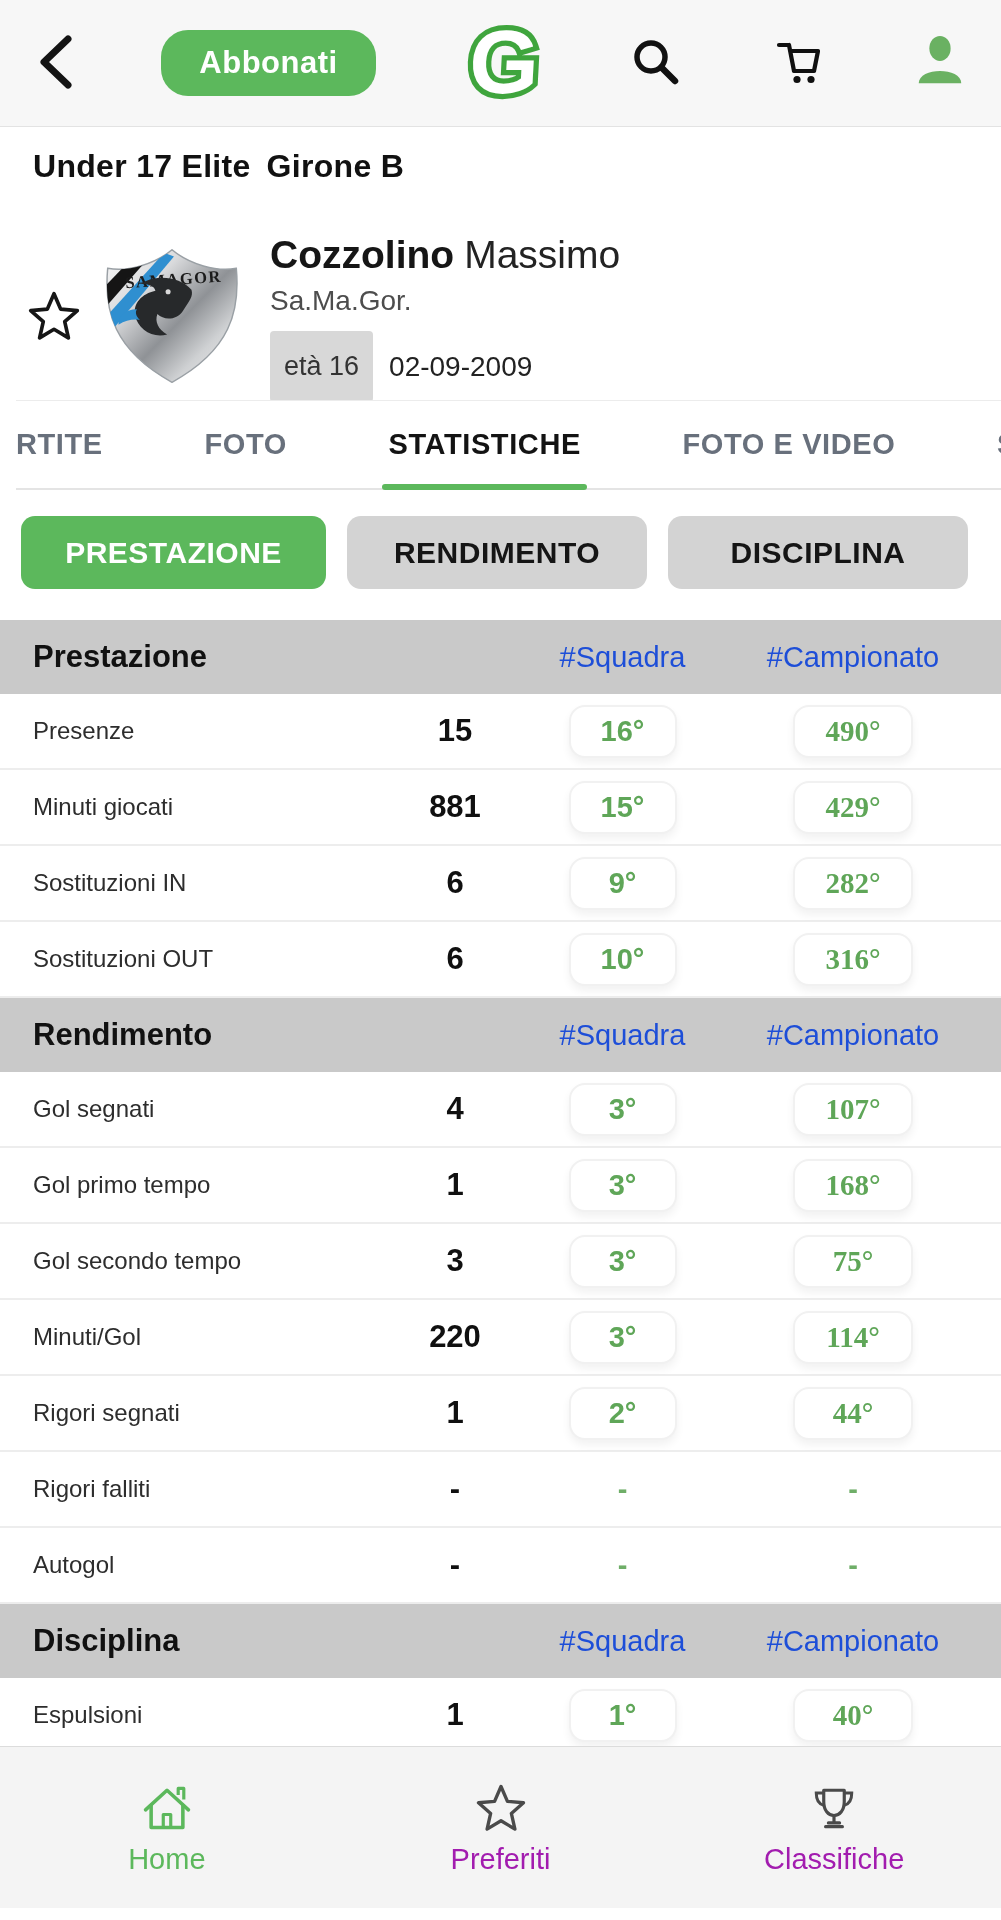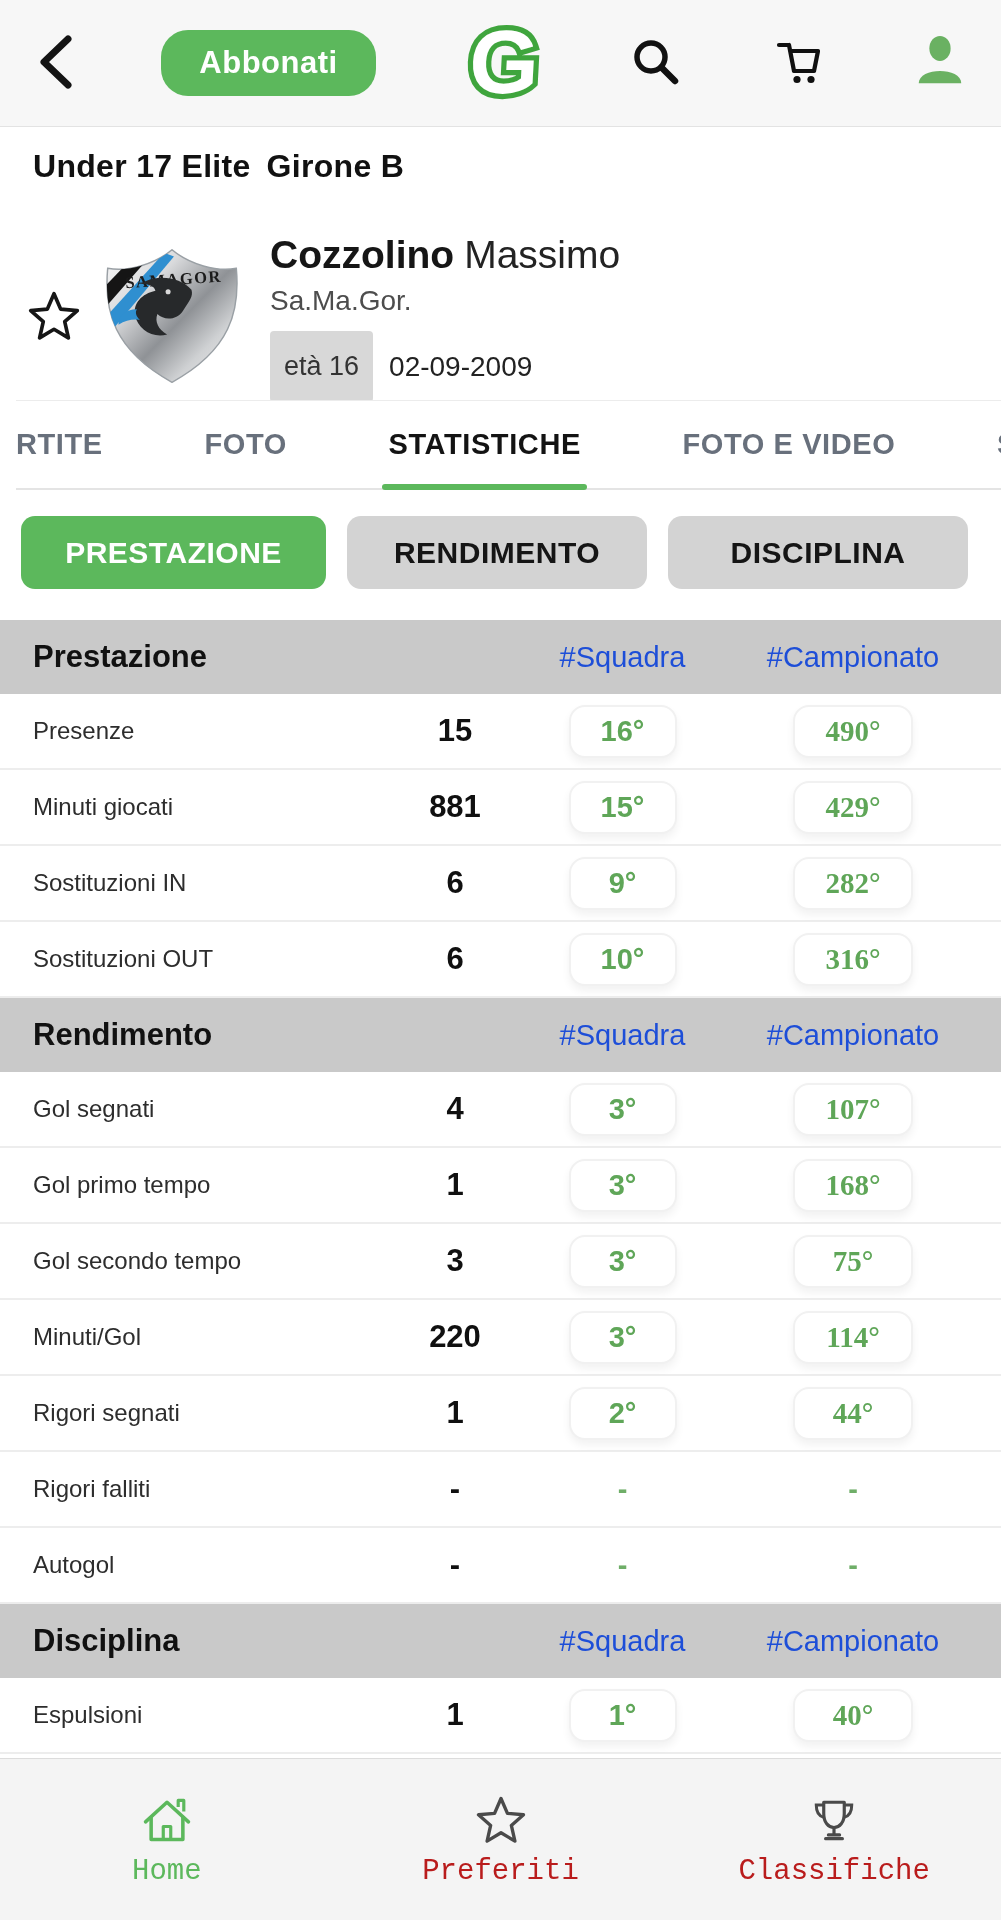--- a/index.html
+++ b/index.html
@@ -68,27 +68,27 @@
   .val { font-size:31px; font-weight:700; color:#101010; text-align:center; }
   .rank-cell { display:flex; justify-content:center; }
   .rank-pill { display:inline-flex; justify-content:center; align-items:center;
     min-width:108px; padding:8px 14px; background:#fff; border:2px solid #f1f1f1;
     border-radius:16px; box-shadow:0 5px 9px rgba(0,0,0,.055);
     color:#5fa658; font-size:29px; font-weight:700; }
   .rank-pill.wide { min-width:120px;font-family:Liberation Serif, serif; }
   .rank-dash { color:#6fae68; font-size:29px; font-weight:700; }
 
   
-  .bottom-nav { position:absolute; left:0; bottom:0; width:100%; height:162px;
-    background:#f4f4f4; border-top:1px solid #dcdcdc; display:flex; z-index:10;font-family:Liberation Mono, monospace; }
+  .bottom-nav { position:absolute; left:0; bottom:12px; width:100%; height:162px;
+    background:#f4f4f4; border-top:1px solid #dcdcdc; display:flex; z-index:10; }
   .nav-item { flex:1; display:flex; flex-direction:column; align-items:center; justify-content:center;
     gap:7px; color:#4a4a4a; cursor:pointer; }
   .nav-item .nav-icon { width:56px; height:56px; display:flex; align-items:center; justify-content:center; }
   .nav-item .nav-icon svg { width:56px; height:56px; }
-  .nav-label { font-size:29px; color:#b91c1c; }
+  .nav-label { font-size:29px; color:#a21caf; }
   .nav-item.active { color:#5cb85c; }
   .nav-item.active .nav-label { color:#5cb85c; }
 </style>
 </head>
 <body>
 
 <div class="screen">
 
   <header class="top-bar">
     <button class="icon-btn">

